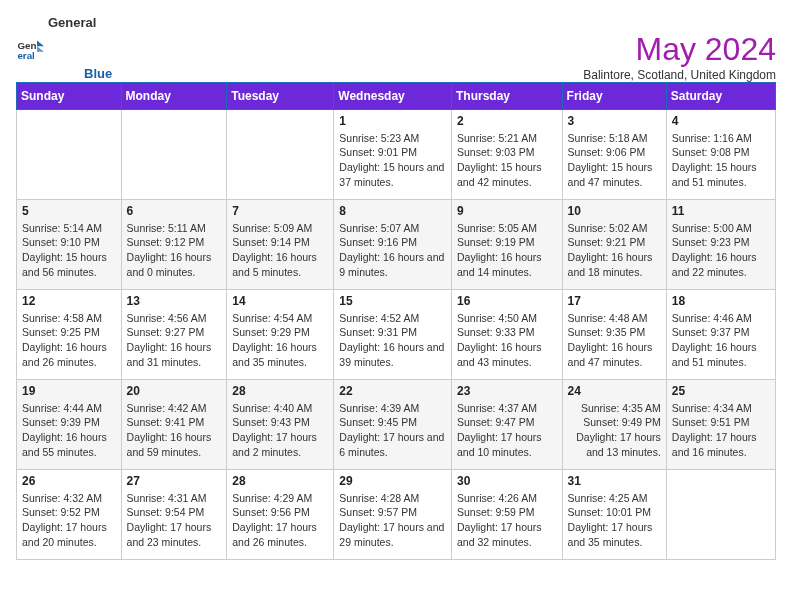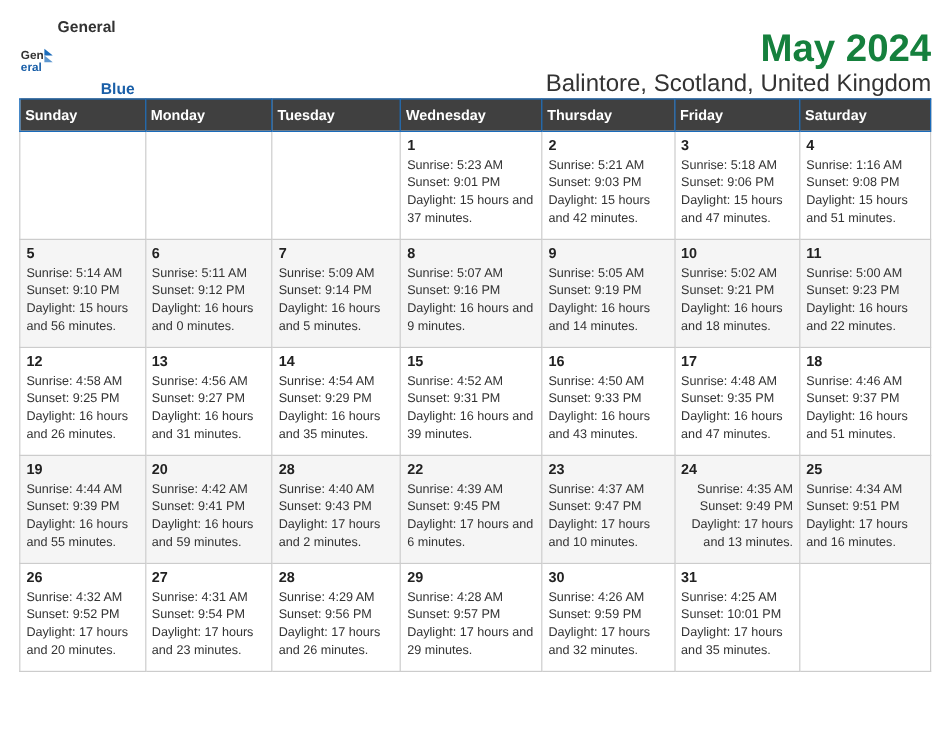--- a/index.html
+++ b/index.html
@@ -32,35 +32,35 @@
     .logo-blue { color: #1a5fa8; padding-left: 36px; }
     .logo-icon {
       width: 28px;
       height: 28px;
     }
     .title-area {
       text-align: right;
     }
     .main-title {
       font-size: 32px;
-      font-weight: bold;
-      color: #15803d;
+      font-weight: normal;
+      color: #a21caf;
     }
     .subtitle {
-      font-size: 20px;
+      font-size: 12px;
       color: #333;
       font-weight: normal;
     }
     table {
       width: 100%;
       border-collapse: collapse;
       font-size: 11px;
     }
     thead tr th {
-      background-color: #404040;
+      background-color: #6d28d9;
       color: white;
       padding: 6px 4px;
       text-align: left;
       font-size: 12px;
       font-weight: bold;
       border: 1px solid #1a6bba;
     }
     tbody tr td {
       border: 1px solid #ccc;
       padding: 4px 5px;

